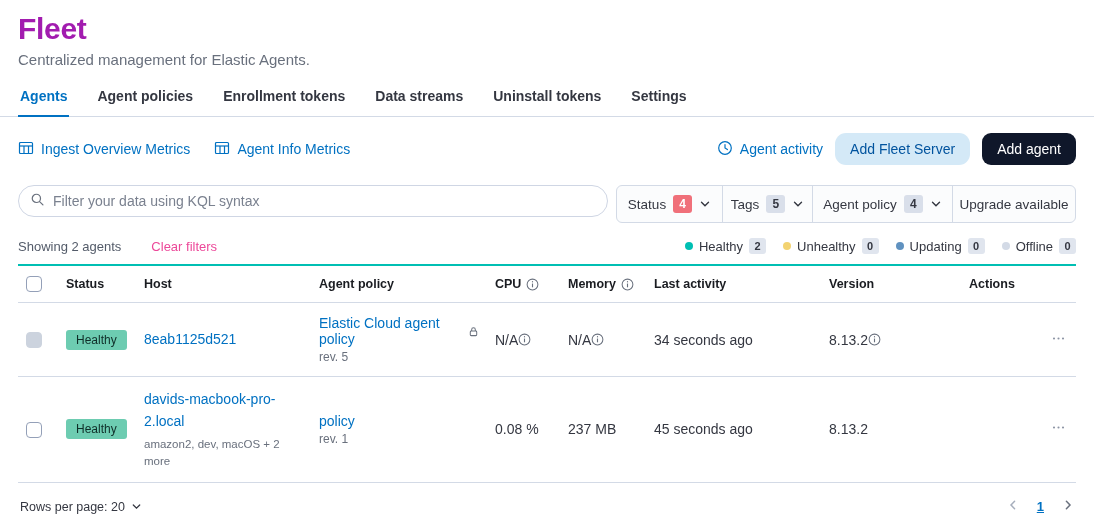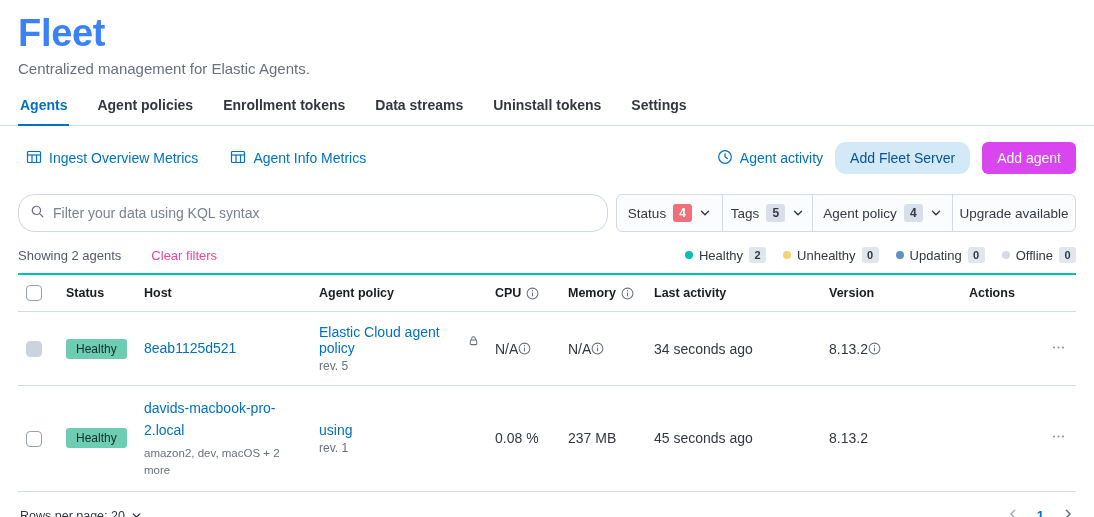--- a/index.html
+++ b/index.html
@@ -6,40 +6,40 @@
   html, body { width: 1094px; height: 517px; overflow: hidden; }
   body {
     font-family: "Liberation Sans", "DejaVu Sans", sans-serif;
     background: #ffffff;
     color: #343741;
     font-size: 14px;
   }
   .page { padding: 0 18px; }
 
   
-  .title { margin: 12px 0 5px; font-size: 38px; font-weight: 700; color: #3b82f6; letter-spacing: -0.3px; }
+  .title { margin: 12px 0 5px; font-size: 30px; font-weight: 700; color: #a21caf; letter-spacing: -0.3px; }
   .subtitle { font-size: 15px; color: #69707d; }
 
   
   .tabs { display: flex; gap: 26px; margin: 16px -18px 0; padding: 0 18px; border-bottom: 1px solid #d3dae6; }
   .tab { font-size: 14px; font-weight: 700; color: #343741; padding: 4px 2px 11px; cursor: pointer; border-bottom: 2px solid transparent; margin-bottom: -1px; text-decoration: none; }
   .tab.active { color: #0071c2; border-bottom-color: #0071c2; }
 
   
   .toolbar { display: flex; justify-content: space-between; align-items: center; margin-top: 16px; }
   .toolbar-left { display: flex; gap: 24px; }
-  .metric-link, .activity-link { display: inline-flex; align-items: center; gap: 7px; color: #0071c2; font-size: 14px; font-weight: 500; cursor: pointer; text-decoration: none; margin-left: 8px; }
+  .metric-link, .activity-link { display: inline-flex; align-items: center; gap: 7px; color: #0071c2; font-size: 14px; font-weight: 500; cursor: pointer; text-decoration: none; }
   .toolbar-right { display: flex; align-items: center; gap: 12px; }
   .btn { border: none; border-radius: 6px; height: 32px; padding: 0 15px; font-size: 14px; font-weight: 500; font-family: inherit; cursor: pointer; }
   .btn-secondary { background: #d4e9f7; color: #00539e; border-radius: 11px; }
-  .btn-primary { background: #d946ef; color: #ffffff; }
+  .btn-primary { background: #0f172a; color: #ffffff; border-radius: 9px; }
 
   
   .filter-bar { display: flex; gap: 8px; margin-top: 20px; }
-  .search-box { flex: 0 0 590px; height: 38px; display: flex; align-items: center; gap: 8px; padding: 0 11px; border: 1px solid #cfd6e4; border-radius: 16px; background: #fff; color: #69707d; }
+  .search-box { flex: 0 0 590px; height: 32px; display: flex; align-items: center; gap: 8px; padding: 0 11px; border: 1px solid #cfd6e4; border-radius: 16px; background: #fff; color: #69707d; }
   .search-input { flex: 1; border: none; outline: none; font-size: 14px; font-family: inherit; color: #343741; background: transparent; }
   .search-input::placeholder { color: #7a818f; }
   .filter-group { flex: 1; display: flex; border: 1px solid #d3dae6; border-radius: 6px; background: #fbfcfd; overflow: hidden; height: 38px; }
   .filter-btn { display: flex; align-items: center; justify-content: center; gap: 7px; border: none; background: transparent; font-family: inherit; font-size: 13.5px; font-weight: 500; color: #343741; cursor: pointer; border-right: 1px solid #d3dae6; height: 100%; }
   .filter-btn:last-child { border-right: none; }
   .w-status { width: 106px; } .w-tags { width: 90px; } .w-policy { width: 140px; } .w-upgrade { flex: 1; }
   .count-badge { display: inline-flex; align-items: center; justify-content: center; min-width: 19px; height: 18px; padding: 0 5px; border-radius: 3px; font-size: 12px; font-weight: 700; background: #d9dfea; color: #343741; }
   .count-badge.accent { color: #ffffff; }
   .chev { display: inline-flex; color: #343741; }
 
@@ -323,21 +323,21 @@
       </tr>
       <tr>
         <td><span class="checkbox"></span></td>
         <td><span class="badge-healthy" style="background-color: rgb(109, 204, 177);">Healthy</span></td>
         <td class="host-block">
           <a class="cell-link">davids-macbook-pro-2.local</a>
           <div class="host-sub">amazon2, dev, macOS + 2 more</div>
         </td>
         <td>
           <div class="policy-line">
-            <a class="cell-link">using</a>
+            <a class="cell-link">policy</a>
           </div>
           <div class="rev">rev. 1</div>
         </td>
         <td><span>0.08 %</span></td>
         <td><span>237 MB</span></td>
         <td><span>45 seconds ago</span></td>
         <td><span>8.13.2</span></td>
         <td class="right">
           <button class="action-btn">
             <span><svg viewBox="0 0 16 16" width="15" height="15">

